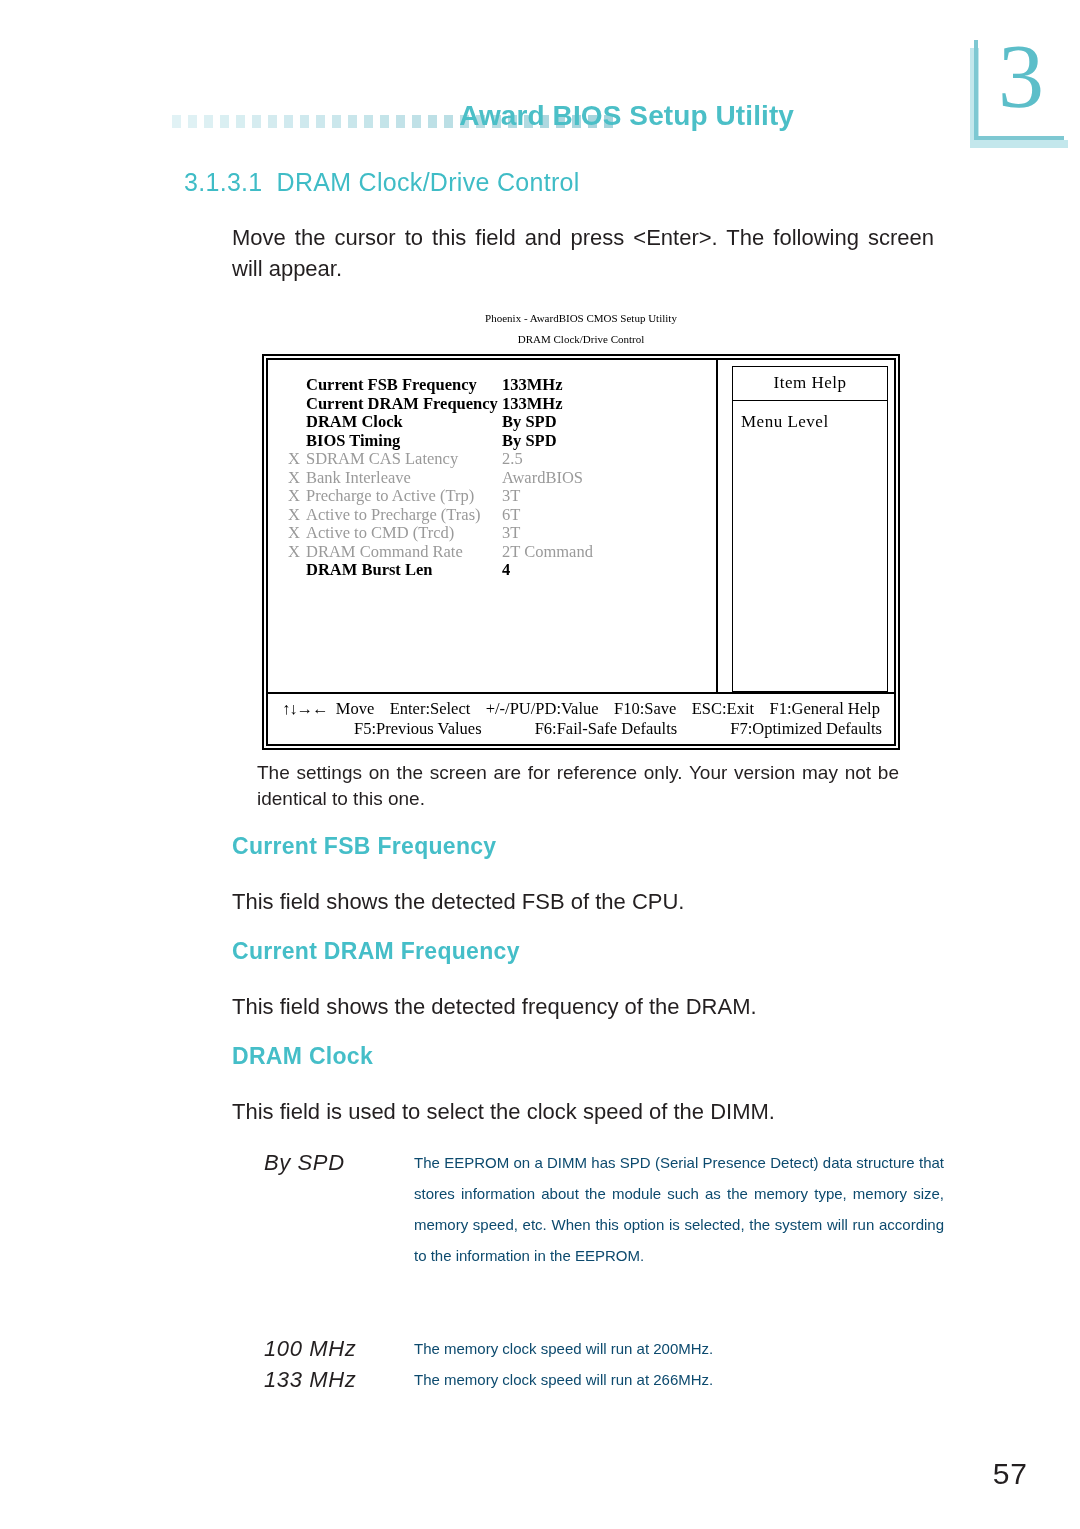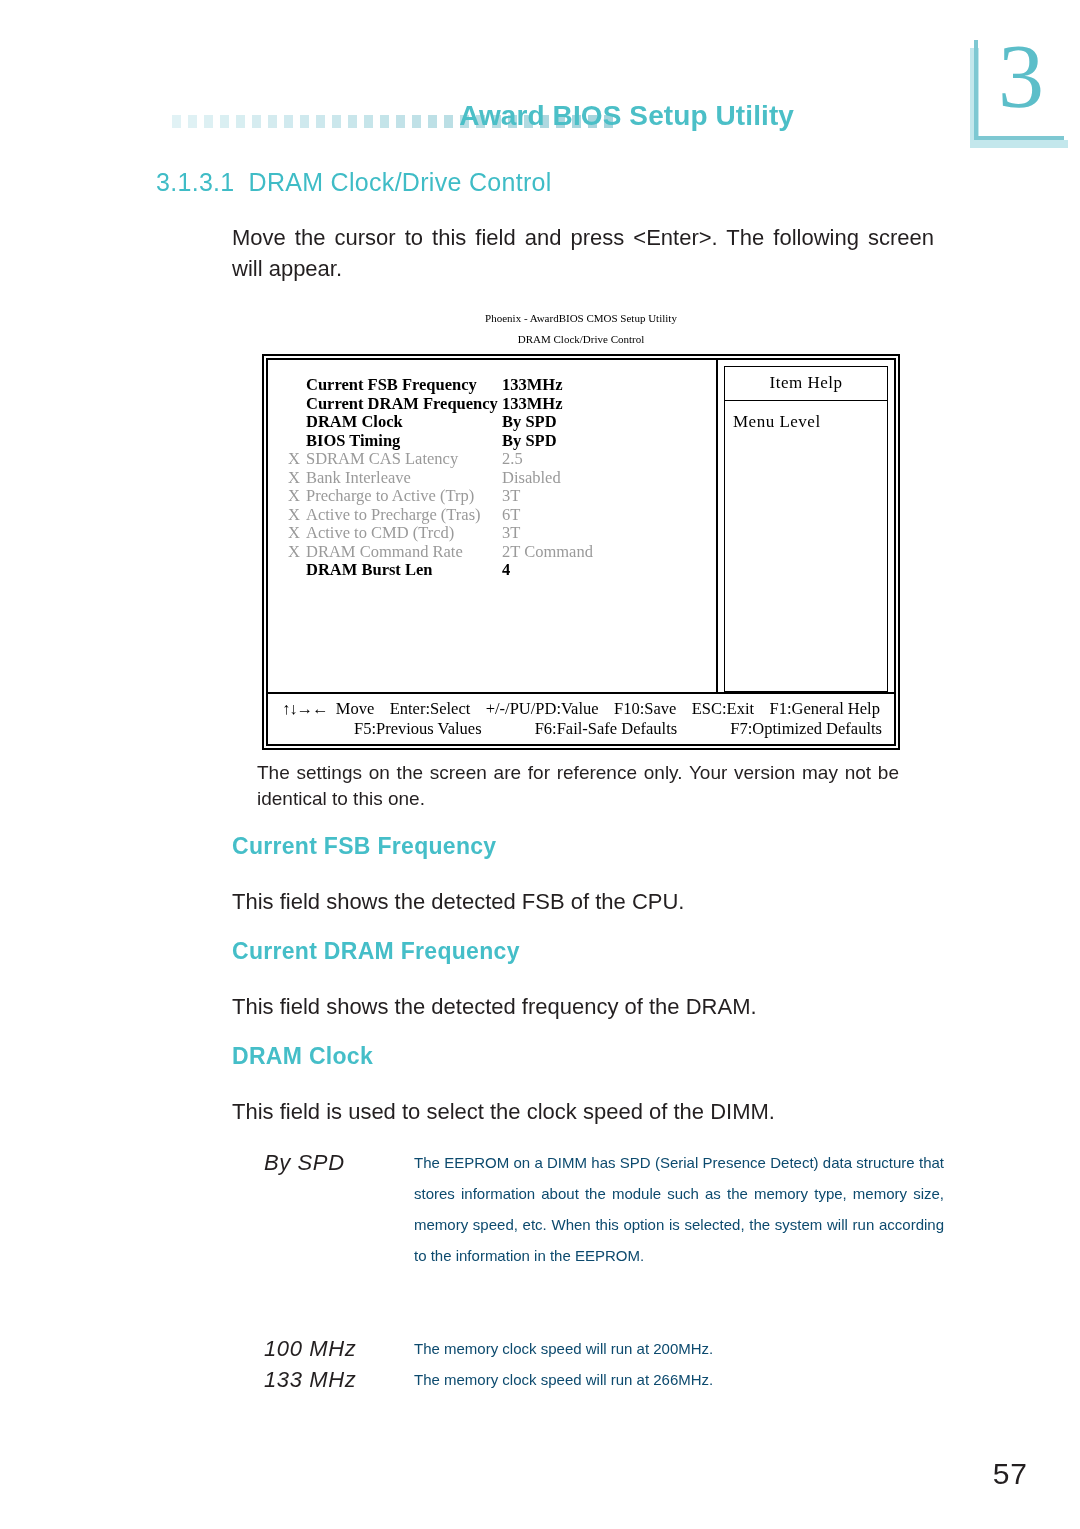--- a/index.html
+++ b/index.html
@@ -185,21 +185,21 @@
     border-bottom: 2px solid #000;
   }
   .bios-left {
     flex: 1 1 auto;
     padding: 16px 0 0 0;
     position: relative;
   }
   .bios-right {
     flex: 0 0 178px;
     border-left: 2px solid #000;
-    padding: 6px 6px 0 6px;
+    padding: 6px 6px 0 14px;
     box-sizing: border-box;
   }
   .help-box {
     border: 1px solid #000;
     height: 100%;
     box-sizing: border-box;
   }
   .help-title {
     text-align: center;
     font-size: 17px;
@@ -299,21 +299,21 @@
 
   <div class="chapter-mark">
     <div class="shadow-v"></div>
     <div class="shadow-h"></div>
     <div class="rule-v"></div>
     <div class="rule-h"></div>
     <div class="num">3</div>
   </div>
 </div>
 
-<h1 class="h-section" style="left:156px; top:168px; margin:0;">
+<h1 class="h-section" style="left:184px; top:168px; margin:0;">
   <span class="num">3.1.3.1</span><span>DRAM Clock/Drive Control</span>
 </h1>
 
 <div class="para" style="left:232px; top:222px; width:702px;">Move the cursor to this field and press &lt;Enter&gt;. The following screen will appear.</div>
 
 <div class="bios">
 
   <div class="bios-caption">Phoenix - AwardBIOS CMOS Setup Utility</div>
   <div class="bios-caption">DRAM Clock/Drive Control</div>
 
@@ -345,21 +345,21 @@
               <span class="val">By  SPD</span>
             </div>
             <div class="bios-row dim">
               <span class="mark">X</span>
               <span class="lbl">SDRAM  CAS  Latency</span>
               <span class="val">2.5</span>
             </div>
             <div class="bios-row dim">
               <span class="mark">X</span>
               <span class="lbl">Bank  Interleave</span>
-              <span class="val">Disabled</span>
+              <span class="val">AwardBIOS</span>
             </div>
             <div class="bios-row dim">
               <span class="mark">X</span>
               <span class="lbl">Precharge  to  Active  (Trp)</span>
               <span class="val">3T</span>
             </div>
             <div class="bios-row dim">
               <span class="mark">X</span>
               <span class="lbl">Active  to  Precharge  (Tras)</span>
               <span class="val">6T</span>

